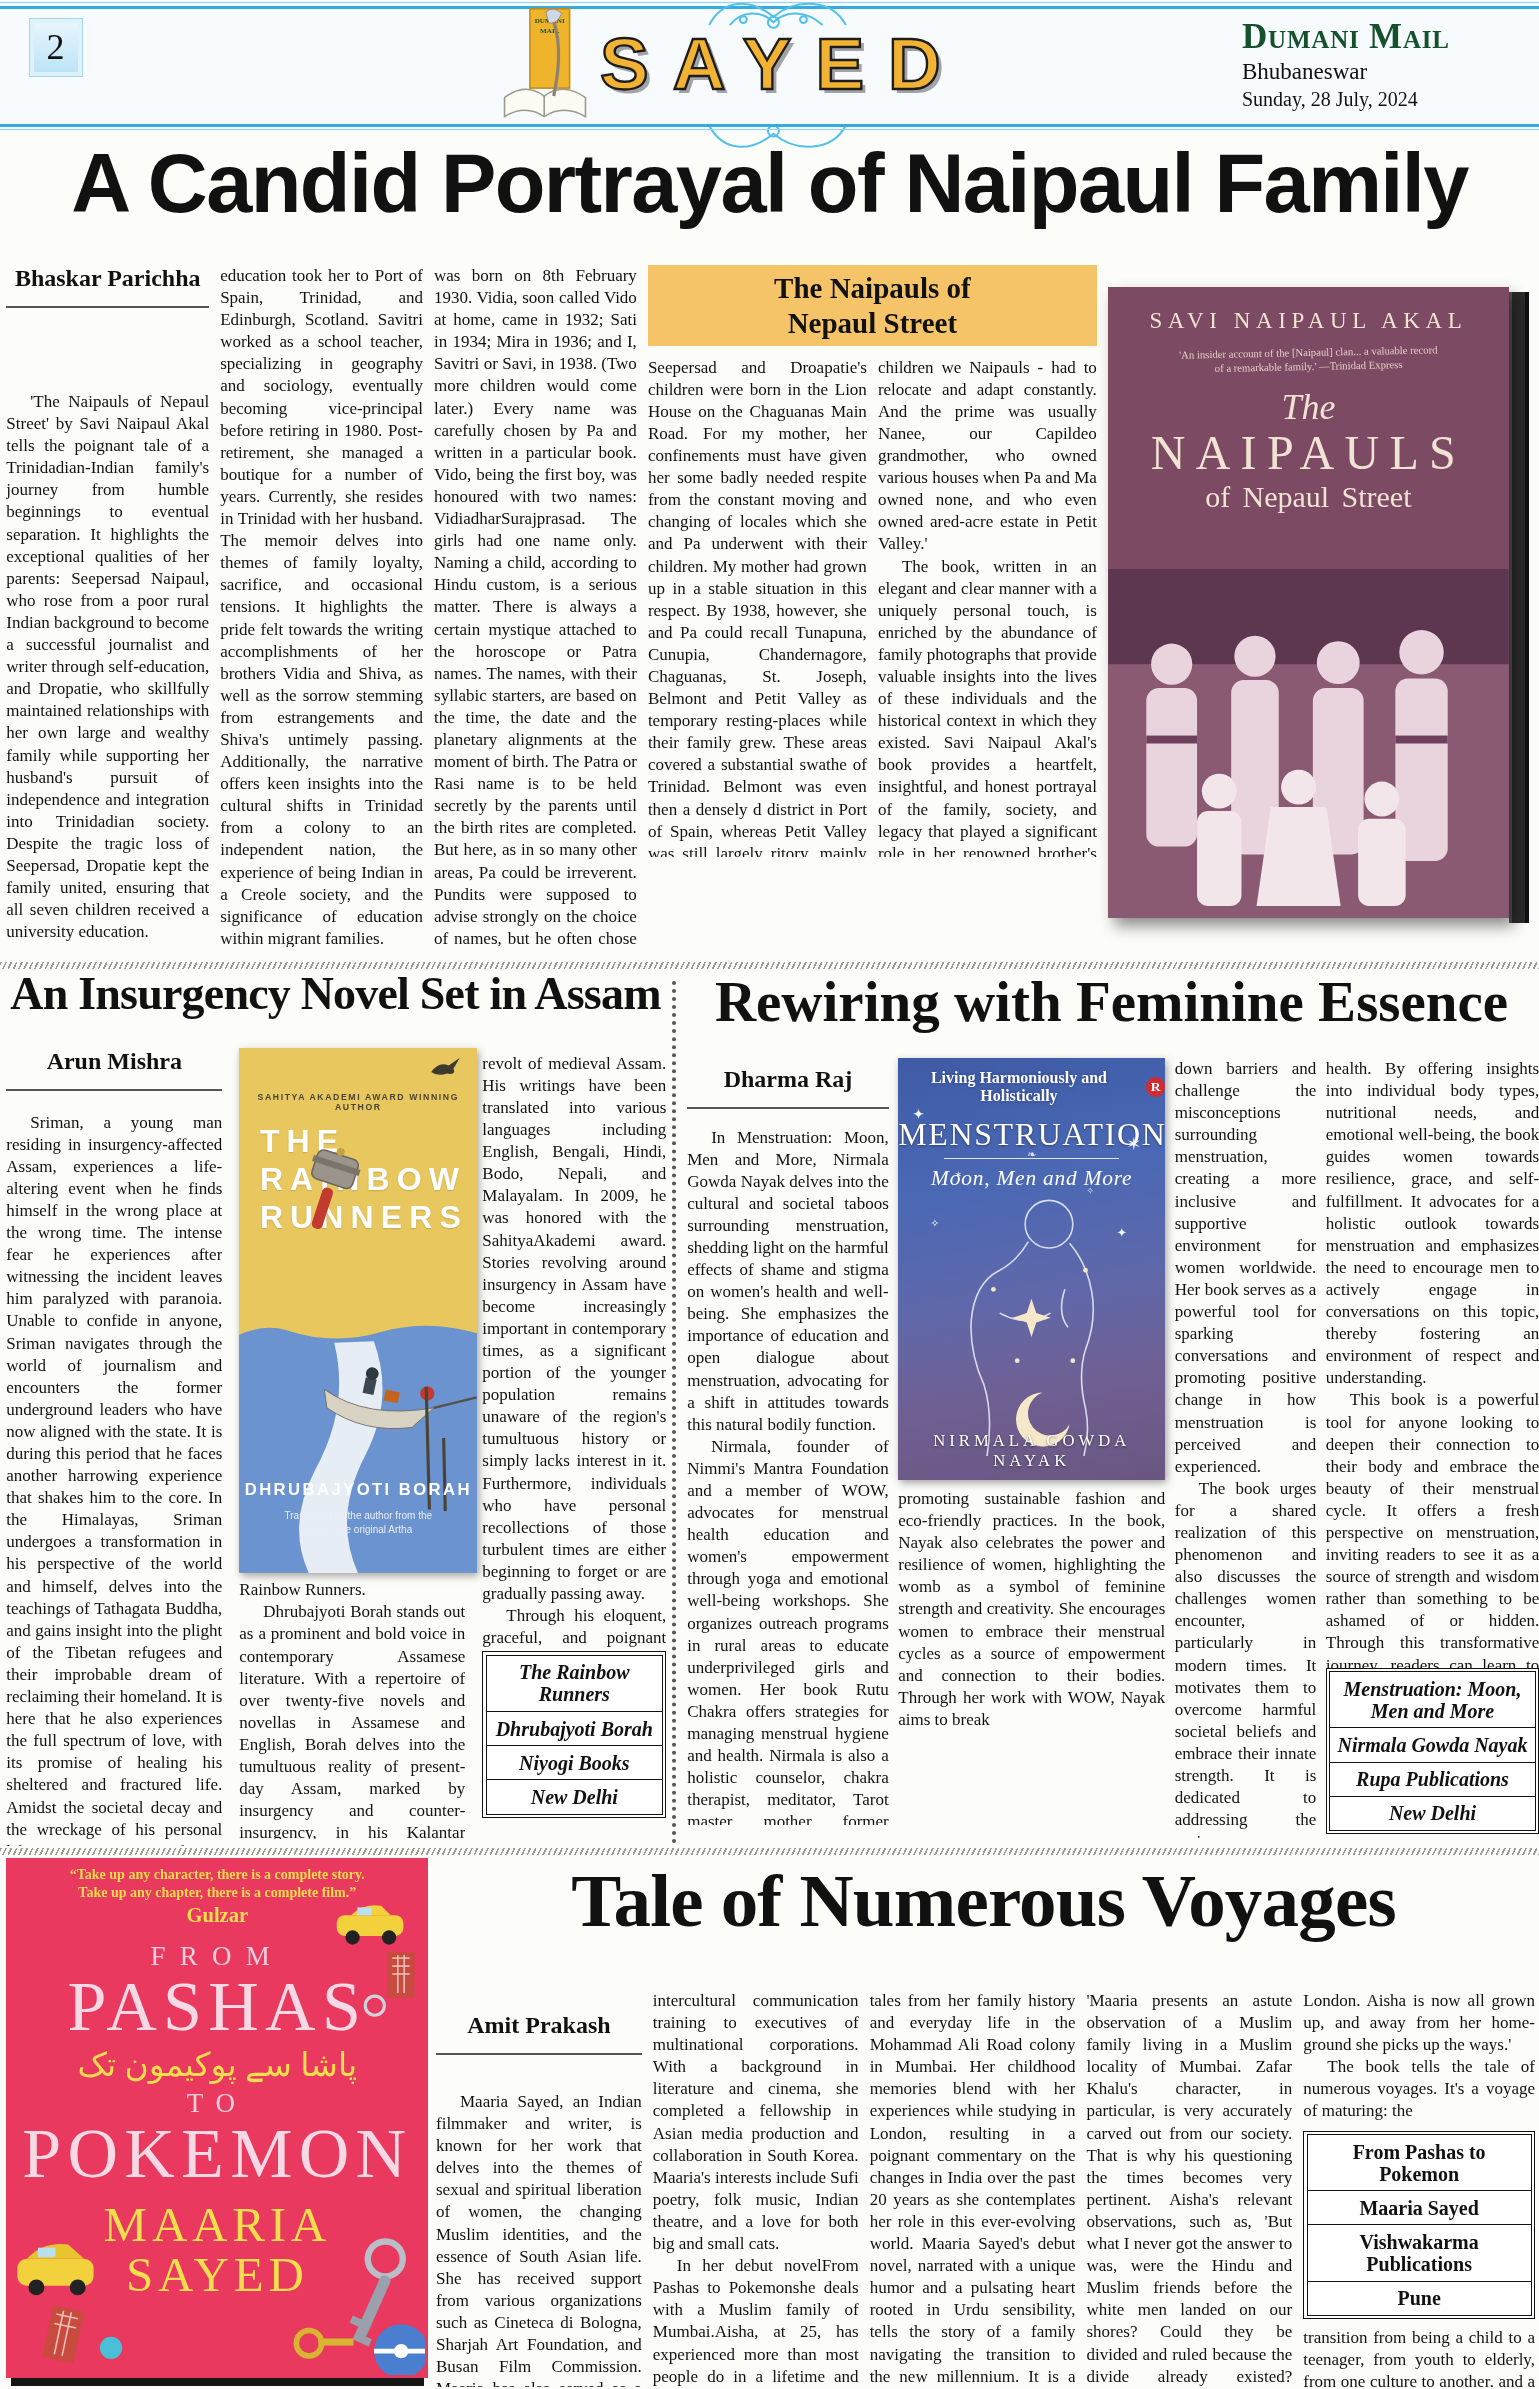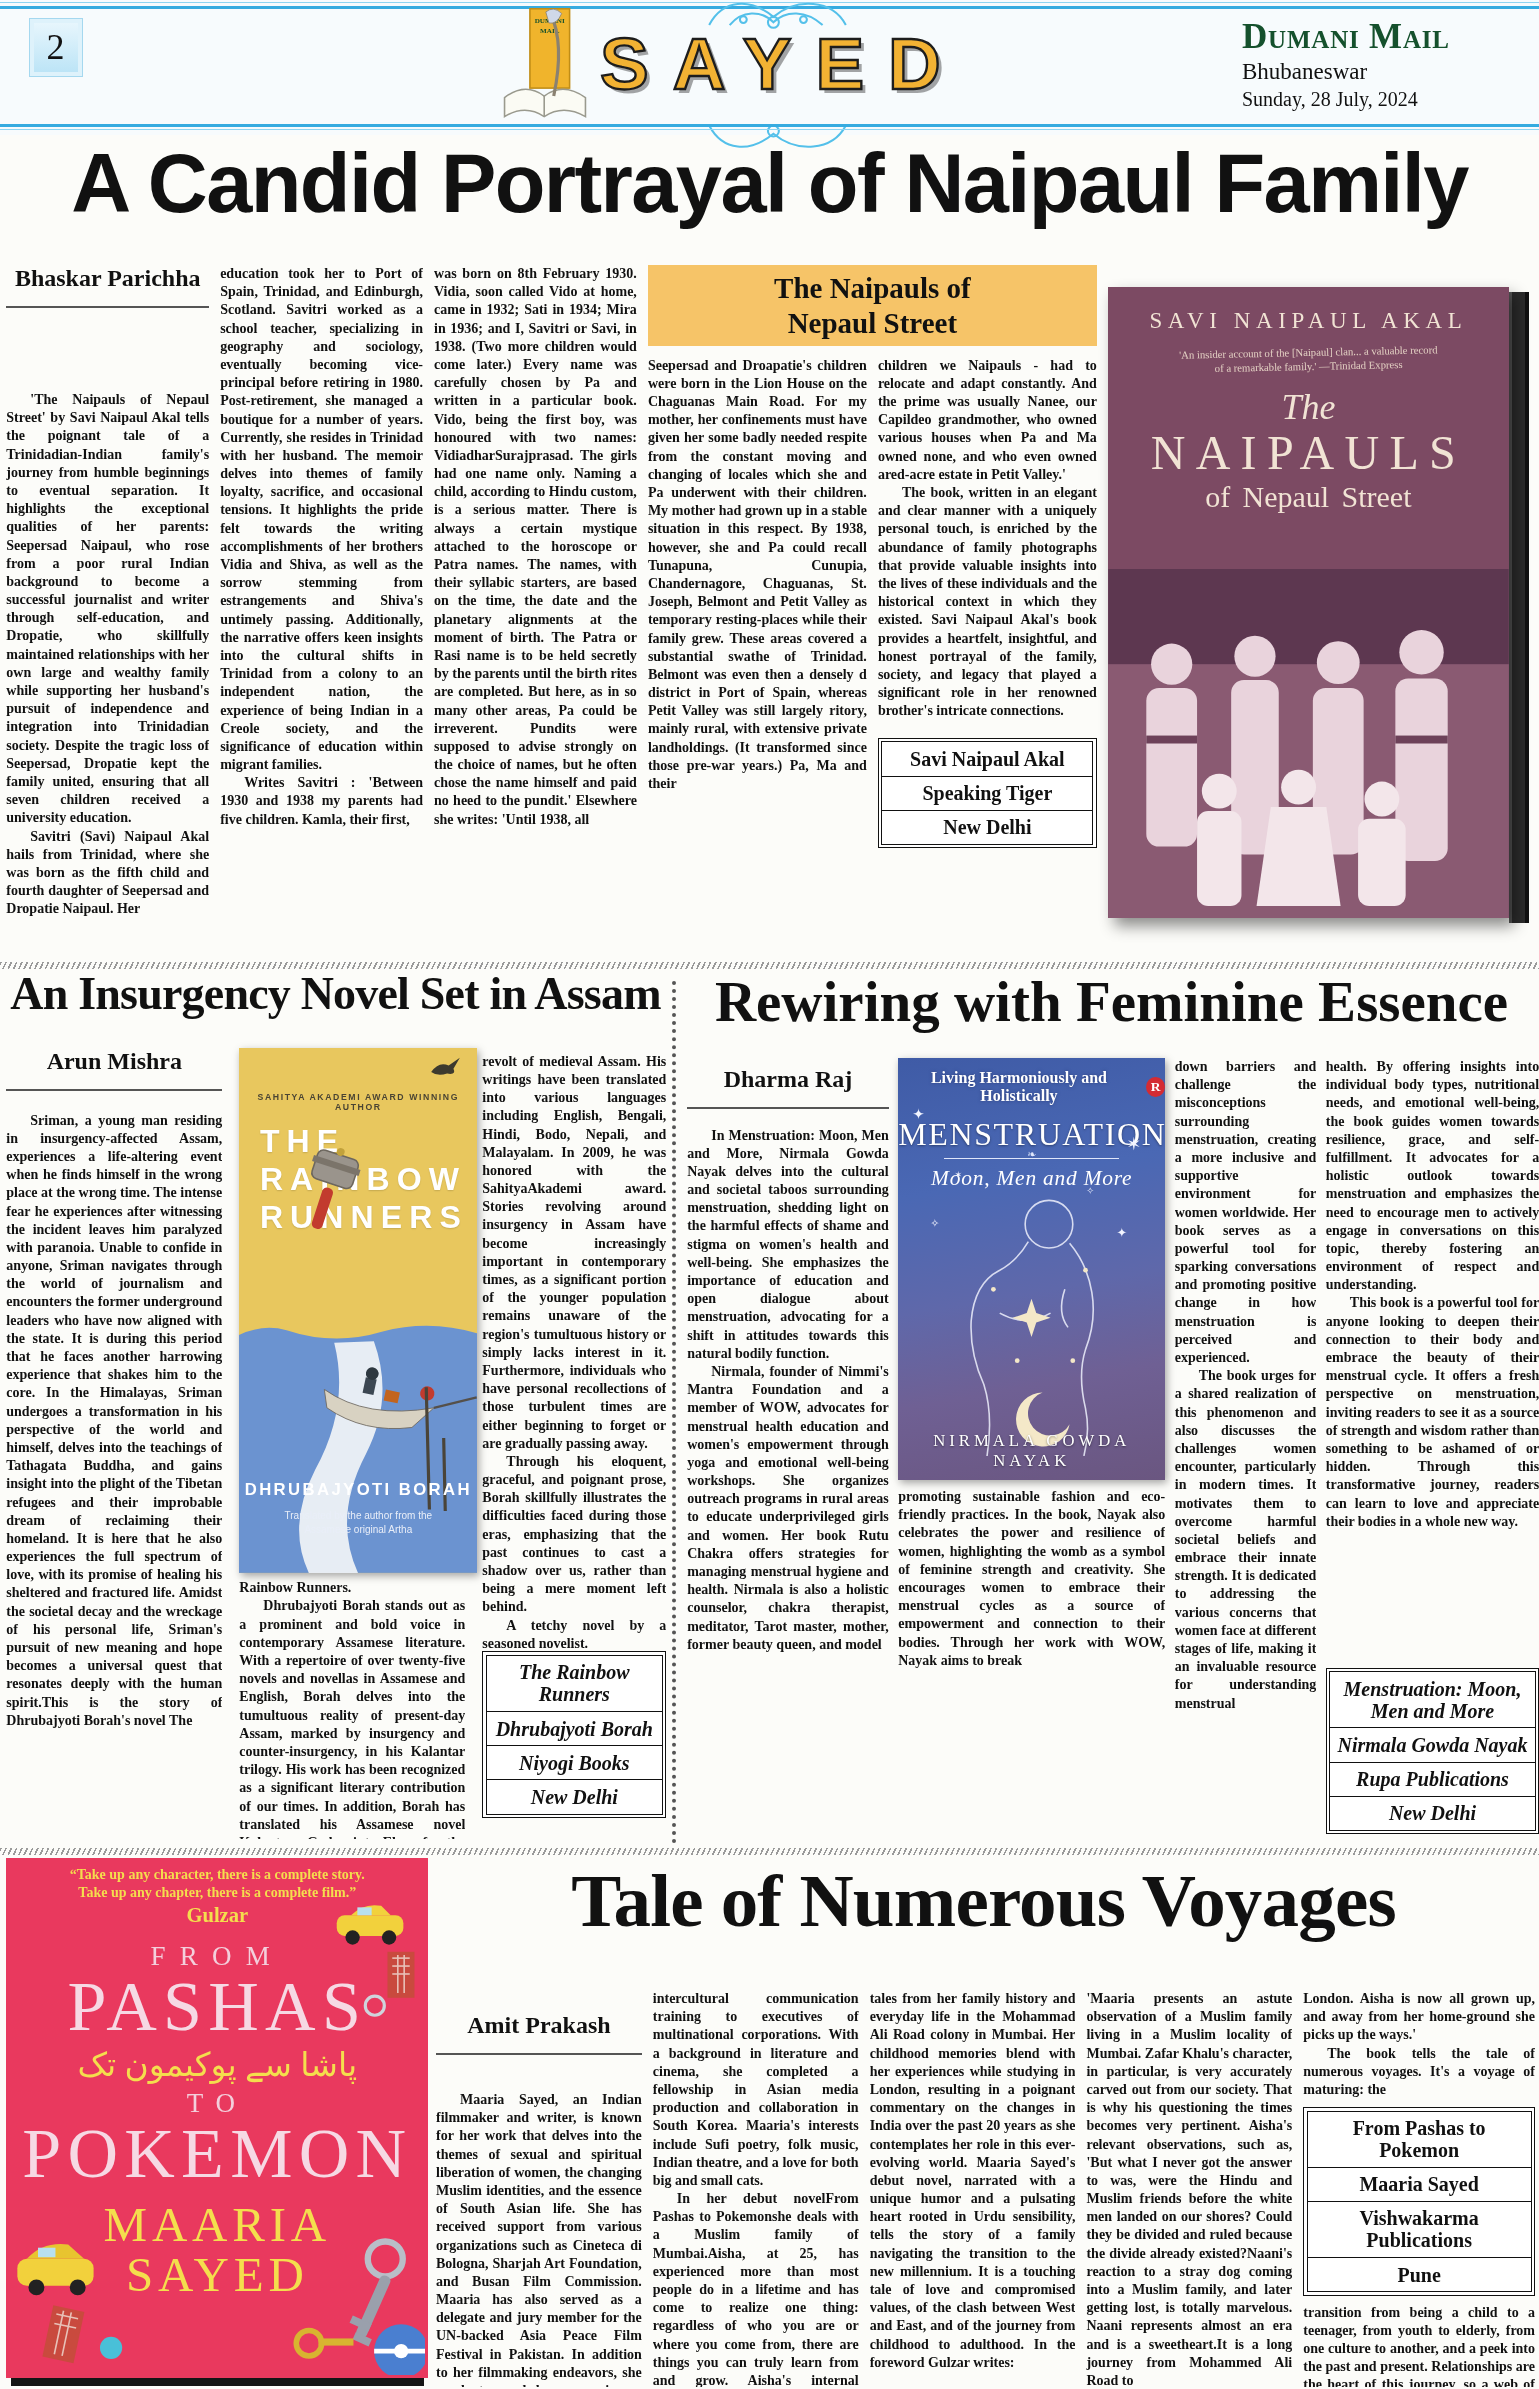--- a/index.html
+++ b/index.html
@@ -23,21 +23,21 @@
   .books-title{ font-family:"Liberation Sans",sans-serif; font-weight:bold; font-size:73px;
     color:#f2b233; -webkit-text-stroke:2.4px #1d1d1d; letter-spacing:24px; line-height:1;
     text-shadow:4px 4px 0 rgba(0,0,0,0.35); margin-left:8px;}
   .flour{ position:absolute; left:698px; width:159px; height:41px; }
   .flour.top{ top:-4.8px; } .flour.bot{ top:116px; }
   .masthead{ position:absolute; left:1242px; top:19px; }
   .mast-name{ font-size:35px; font-weight:bold; color:#15512d; font-variant:small-caps; letter-spacing:0.8px; line-height:1.05;}
   .mast-city{ font-size:23px; margin-top:3.2px;}
   .mast-date{ font-size:20px; margin-top:3.2px;}
   
-  .bodytext p{ text-align:justify; font-size:14px; line-height:1.3;font-weight:bold; }
+  .bodytext p{ text-align:justify; font-size:17px; line-height:1.3; }
   .bodytext p.ind{ text-indent:24px; }
   .byline-wrap{ border-bottom:2.4px solid #555; padding-bottom:14px; }
   .byline{ font-size:24px; font-weight:bold; text-align:center; }
   .infobox{ border:0.8px solid #111; padding:2.4px; background:#fff; }
   .infobox-in{ border:0.8px solid #111; }
   .infobox-row{ font-weight:bold; font-size:20px; text-align:center; padding:5.6px 3.2px; border-bottom:0.8px solid #111; line-height:1.1;}
   .infobox-row:last-child{ border-bottom:none; }
   .infobox.italic .infobox-row{ font-style:italic; }
   .wavy{ position:absolute; left:0; width:1539px; height:7.1px;
     background:repeating-linear-gradient(115deg,#9a9a9a 0 1.6px,transparent 1.6px 4.8px); }

